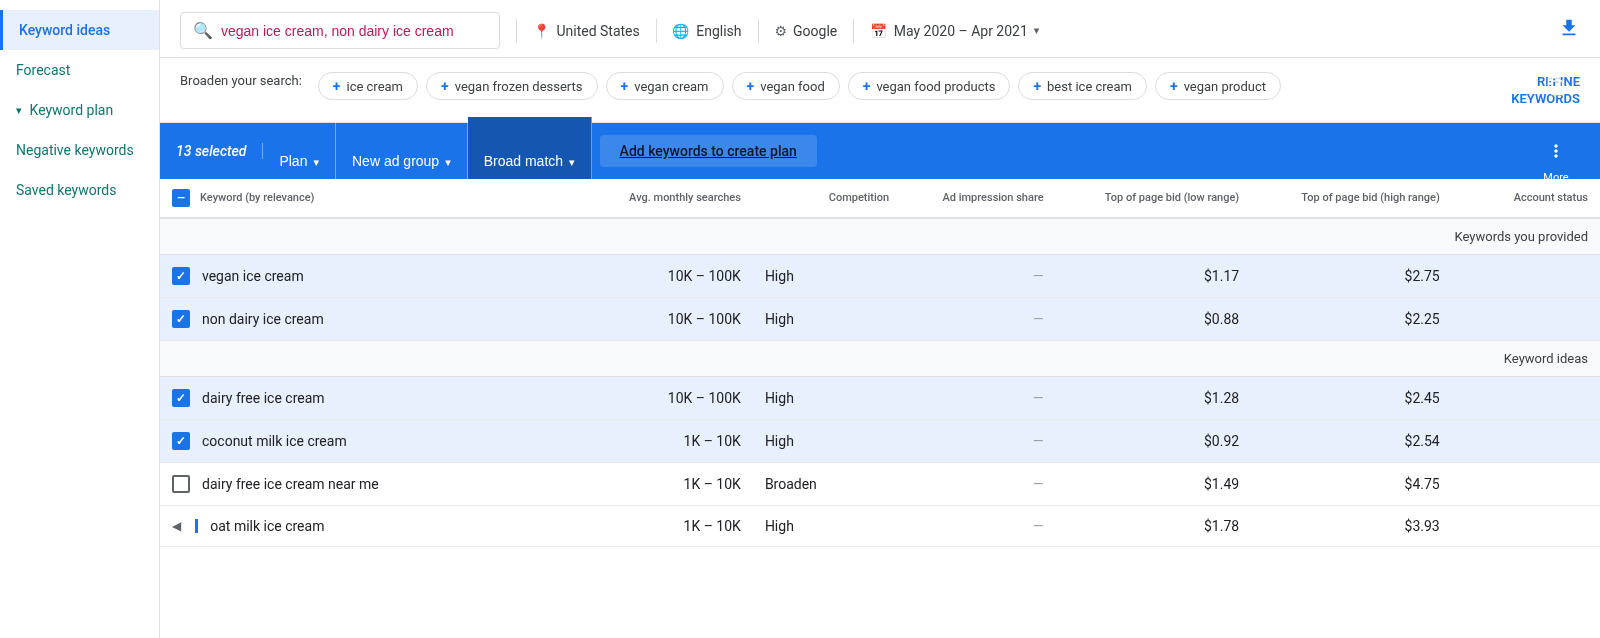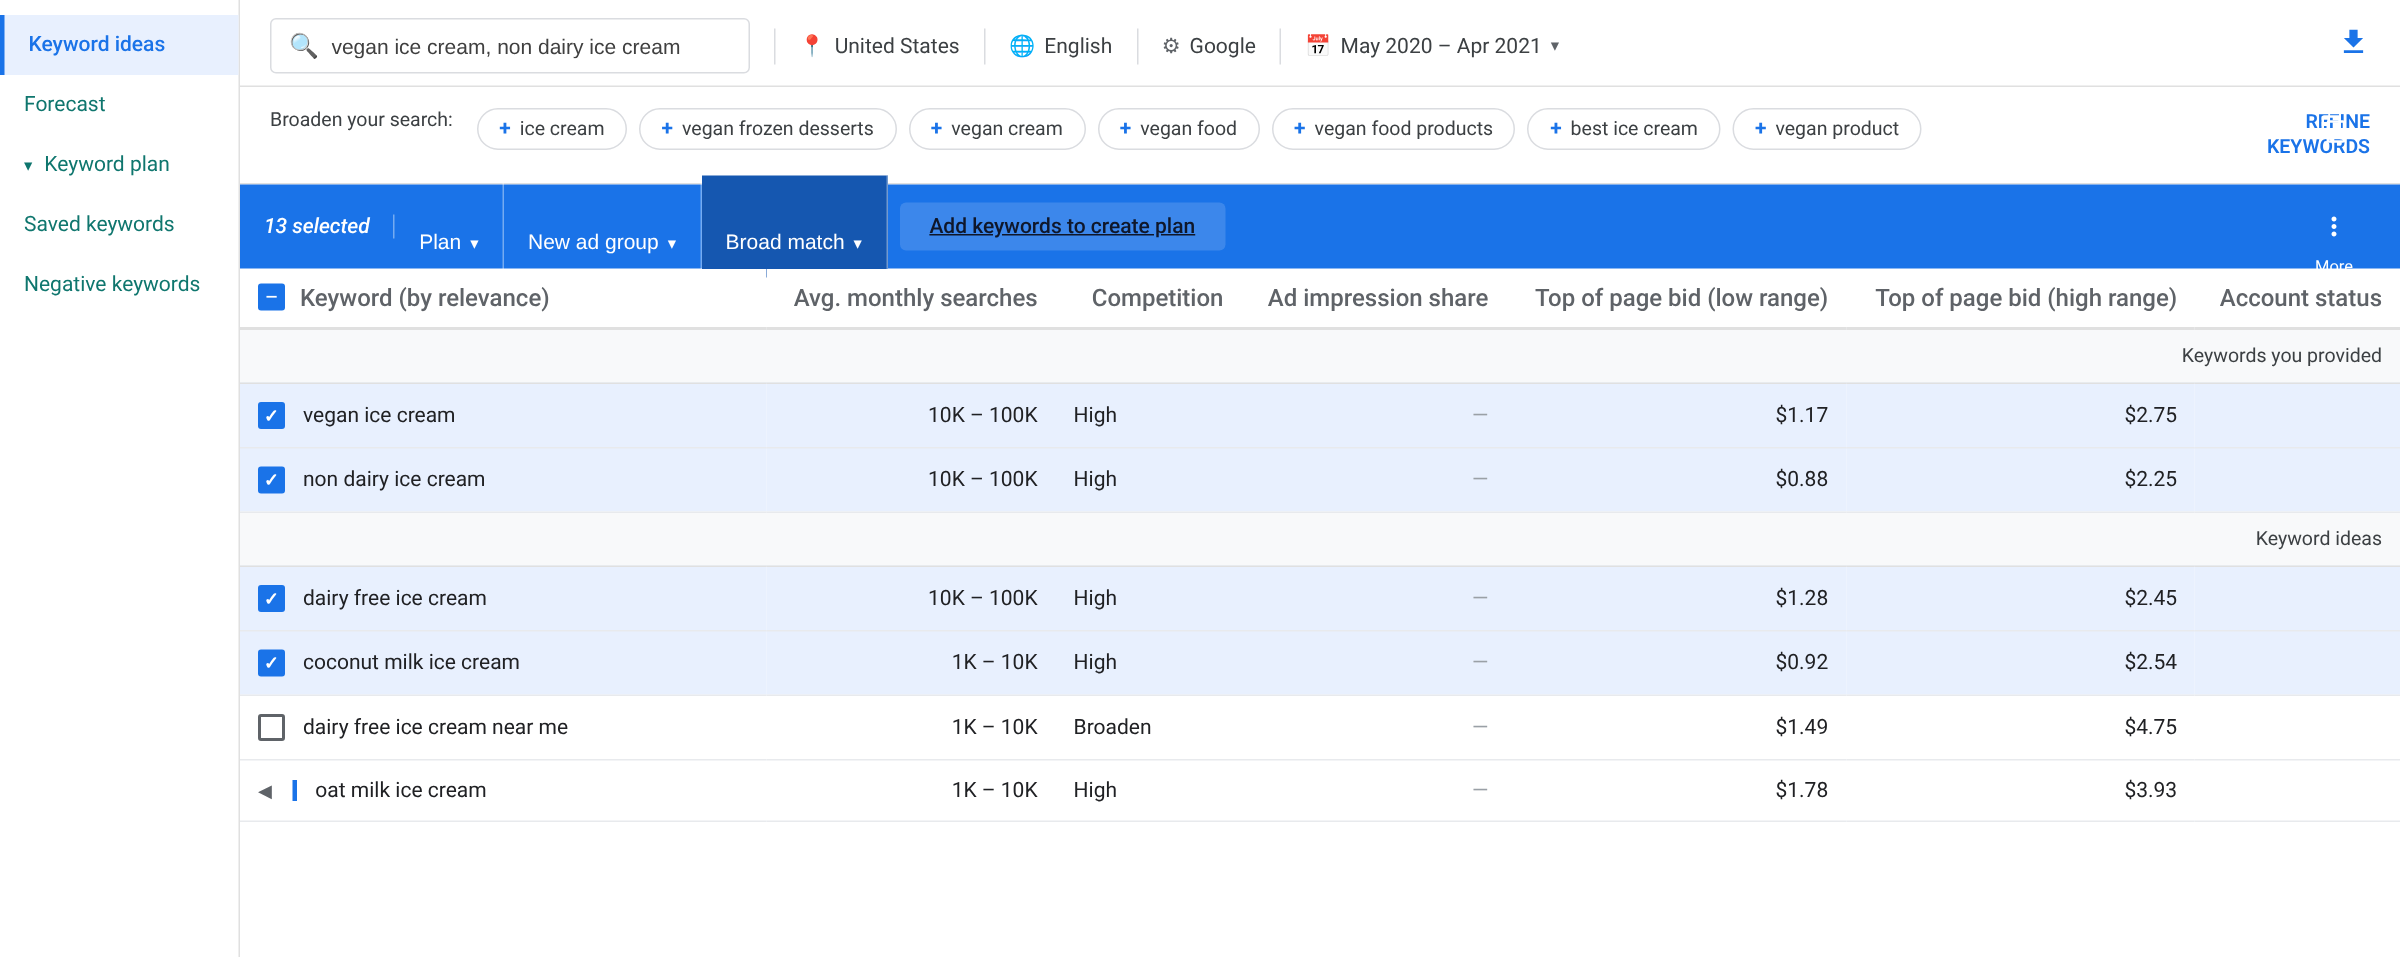--- a/index.html
+++ b/index.html
@@ -33,21 +33,21 @@
       display: flex; align-items: center; gap: 16px;
       border-bottom: 1px solid #e0e0e0;
     }
     .search-box {
       display: flex; align-items: center; gap: 8px;
       border: 1px solid #dadce0; border-radius: 4px;
       padding: 8px 12px; min-width: 320px;
       background: #fff;
     }
     .search-icon { color: #5f6368; font-size: 16px; }
-    .search-input { border: none; outline: none; font-size: 14px; color: #404040; width: 240px; }
+    .search-input { border: none; outline: none; font-size: 14px; color: #be185d; width: 240px; }
     .divider-v { width: 1px; height: 24px; background: #dadce0; }
     .filter-item {
       display: flex; align-items: center; gap: 6px;
       font-size: 14px; color: #3c4043; cursor: pointer;
     }
     .filter-item .icon { font-size: 14px; color: #5f6368; }
     .date-picker {
       display: flex; align-items: center; gap: 6px;
       font-size: 14px; color: #3c4043; cursor: pointer;
     }
@@ -109,21 +109,21 @@
     .icon-label { color: #fff; font-size: 11px; text-align: center; }
     .copy-btn-wrap, .more-btn-wrap, .close-btn-wrap {
       display: flex; flex-direction: column; align-items: center; cursor: pointer;
       padding: 4px 8px;
     }
 
     
     .table-area { flex: 1; overflow-y: auto; }
     table { width: 100%; border-collapse: collapse; }
     thead th {
-      background: #fff; font-size: 16px; color: #5f6368; font-weight: 500;
+      background: #fff; font-size: 11px; color: #5f6368; font-weight: 500;
       padding: 10px 12px; text-align: right; border-bottom: 2px solid #e0e0e0;
       white-space: nowrap; position: sticky; top: 0; z-index: 2;
     }
     thead th.keyword-col { text-align: left; }
 
     .section-header td {
       background: #f8f9fa; padding: 10px 12px;
       font-size: 13px; color: #3c4043; font-weight: 400;
       border-bottom: 1px solid #e0e0e0;
     }
@@ -170,24 +170,24 @@
   <div class="sidebar-item active">
     <span>Keyword ideas</span>
   </div>
   <div class="sidebar-item">
     <span>Forecast</span>
   </div>
   <div class="sidebar-item has-arrow">
     <span>Keyword plan</span>
   </div>
   <div class="sidebar-item">
+    <span>Negative keywords</span>
+  </div>
+  <div class="sidebar-item">
     <span>Saved keywords</span>
-  </div>
-  <div class="sidebar-item">
-    <span>Negative keywords</span>
   </div>
 </div>
 
 <div class="main">
 
   <div class="search-bar-area">
     <div class="search-box">
       <span class="search-icon">🔍</span>
       <input class="search-input" type="text" value="vegan ice cream, non dairy ice cream" style="">
     </div>

